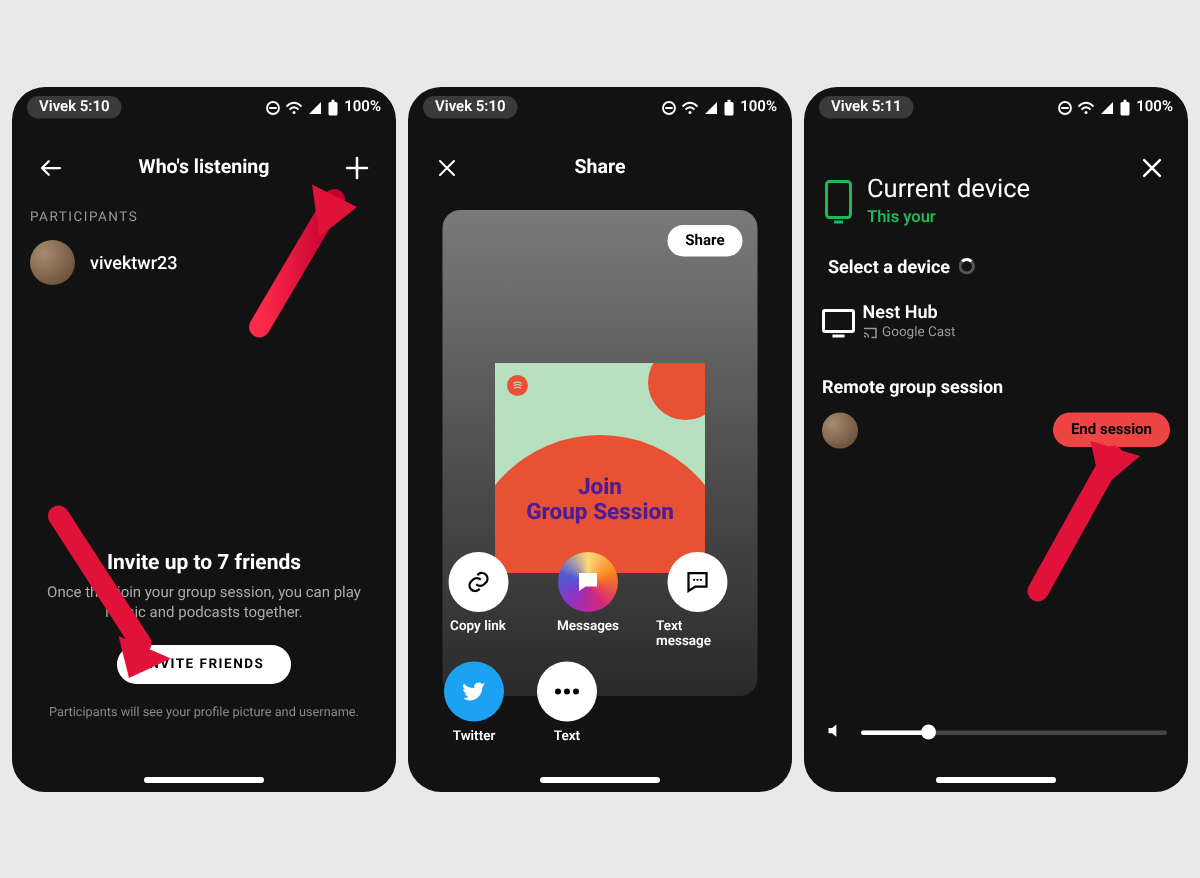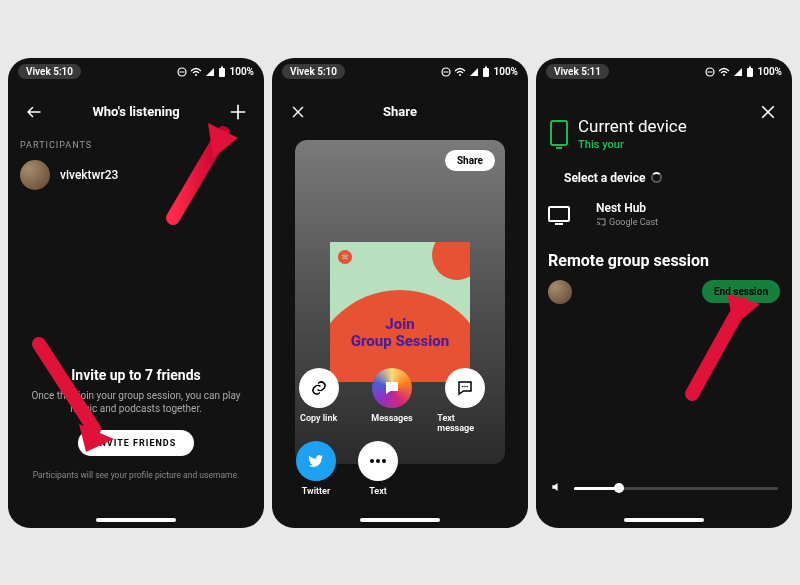--- a/index.html
+++ b/index.html
@@ -218,47 +218,47 @@
   .device-icon:after {
     content:""; position:absolute; bottom:-5px; left:4px; right:4px; height:2px; background:#1db954;
   }
   .device-title { font-size:17px; font-weight:400; }
   .device-sub { font-size:11px; color:#1db954; font-weight:600; margin-top:2px; }
   .close-s3 { position:absolute; top:40px; right:10px; width:28px; height:28px; display:flex; align-items:center; justify-content:center;}
 
   .select-row {
     display:flex; align-items:center; gap:6px;
     font-size:12px; font-weight:700;
-    margin:20px 16px 12px;
+    margin:20px 4px 12px;
     text-align:right;
   }
   .spinner {
     width:11px; height:11px; border:2px solid #555; border-top-color:#fff; border-radius:50%;
     display:inline-block;
   }
   .device-item {
-    display:flex; align-items:center; gap:26px; padding:4px 0 10px;
+    display:flex; align-items:center; gap:5px; padding:4px 0 10px;
   }
   .tv-icon {
     width:22px; height:16px; border:2px solid #fff; border-radius:2px; position:relative;
   }
   .tv-icon:after { content:""; position:absolute; bottom:-5px; left:5px; right:5px; height:2px; background:#fff;}
   .device-name { font-size:12px; font-weight:600; }
   .device-cast { font-size:9px; color:#999; display:flex; align-items:center; gap:3px; margin-top:2px;}
 
-  .remote-label { font-size:16px; font-weight:700; margin:14px 0 10px;}
+  .remote-label { font-size:12px; font-weight:700; margin:14px 0 10px;}
   .remote-row {
     display:flex; align-items:center; justify-content:space-between;
   }
   .avatar-sm {
     width:24px; height:24px; border-radius:50%;
     background: radial-gradient(circle at 30% 30%, #a78c6e, #5d432f);
   }
   .end-pill {
-    background:#15803d; color:#000; border-radius:14px; padding:6px 12px; font-size:10px; font-weight:700;
+    background:#ef4444; color:#000; border-radius:14px; padding:6px 12px; font-size:10px; font-weight:700;
   }
 
   .volume-row {
     position:absolute; bottom:30px; left:14px; right:14px;
     display:flex; align-items:center; gap:10px;
   }
   .vol-track {
     flex:1; height:3px; background:#444; border-radius:2px; position:relative;
   }
   .vol-fill { position:absolute; left:0; top:0; bottom:0; width:22%; background:#fff; border-radius:2px;}

